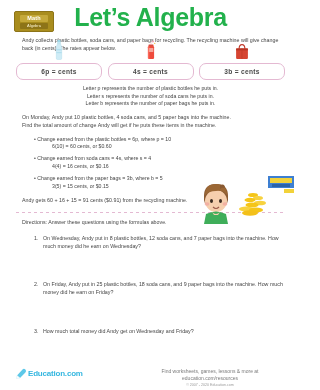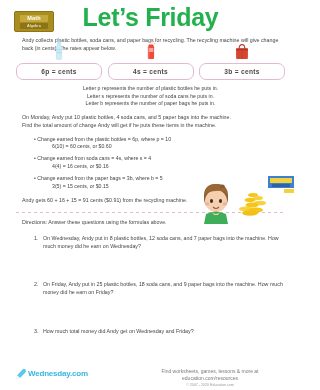--- a/index.html
+++ b/index.html
@@ -98,21 +98,21 @@
 </head>
 <body>
 
 <div class="page">
 
   <div class="header">
     <div class="badge">
       <div class="badge-main">Math</div>
       <div class="badge-sub">Algebra</div>
     </div>
-    <div class="title">Let’s Friday</div>
+    <div class="title">Let’s Algebra</div>
   </div>
 
   <div class="intro">Andy collects plastic bottles, soda cans, and paper bags for recycling. The recycling machine will give change back (in cents). The rates appear below.</div>
 
   <div class="rates">
 
     <div class="rate">
       <span class="rate-icon">
         <svg class="ico-bottle" viewBox="0 0 9 20">
           <rect x="3" y="0" width="3" height="2.4" fill="#9fd8e8"></rect>
@@ -230,21 +230,21 @@
       <span class="qtext">How much total money did Andy get on Wednesday and Friday?</span>
     </div>
   </div>
 
   <div class="footer">
     <div class="logo">
       <svg class="logo-mark" viewBox="0 0 11 11">
         <path d="M1 7.5 L6.5 1.5 Q8 0.2 9.4 1.6 Q10.8 3 9.4 4.4 L4 10 Z" fill="#5ec8e8"></path>
         <path d="M1 7.5 L4 10 L0.4 10.6 Z" fill="#ffffff" stroke="#bfe6f2" stroke-width=".4"></path>
       </svg>
-      <span class="logo-text">Wednesday.com</span>
+      <span class="logo-text">Education.com</span>
     </div>
     <div class="foot-right">
       <div class="foot-line">Find worksheets, games, lessons &amp; more at education.com/resources</div>
       <div class="foot-copy">© 2007 - 2020 Education.com</div>
     </div>
   </div>
 
 </div>
 
 </body></html>

